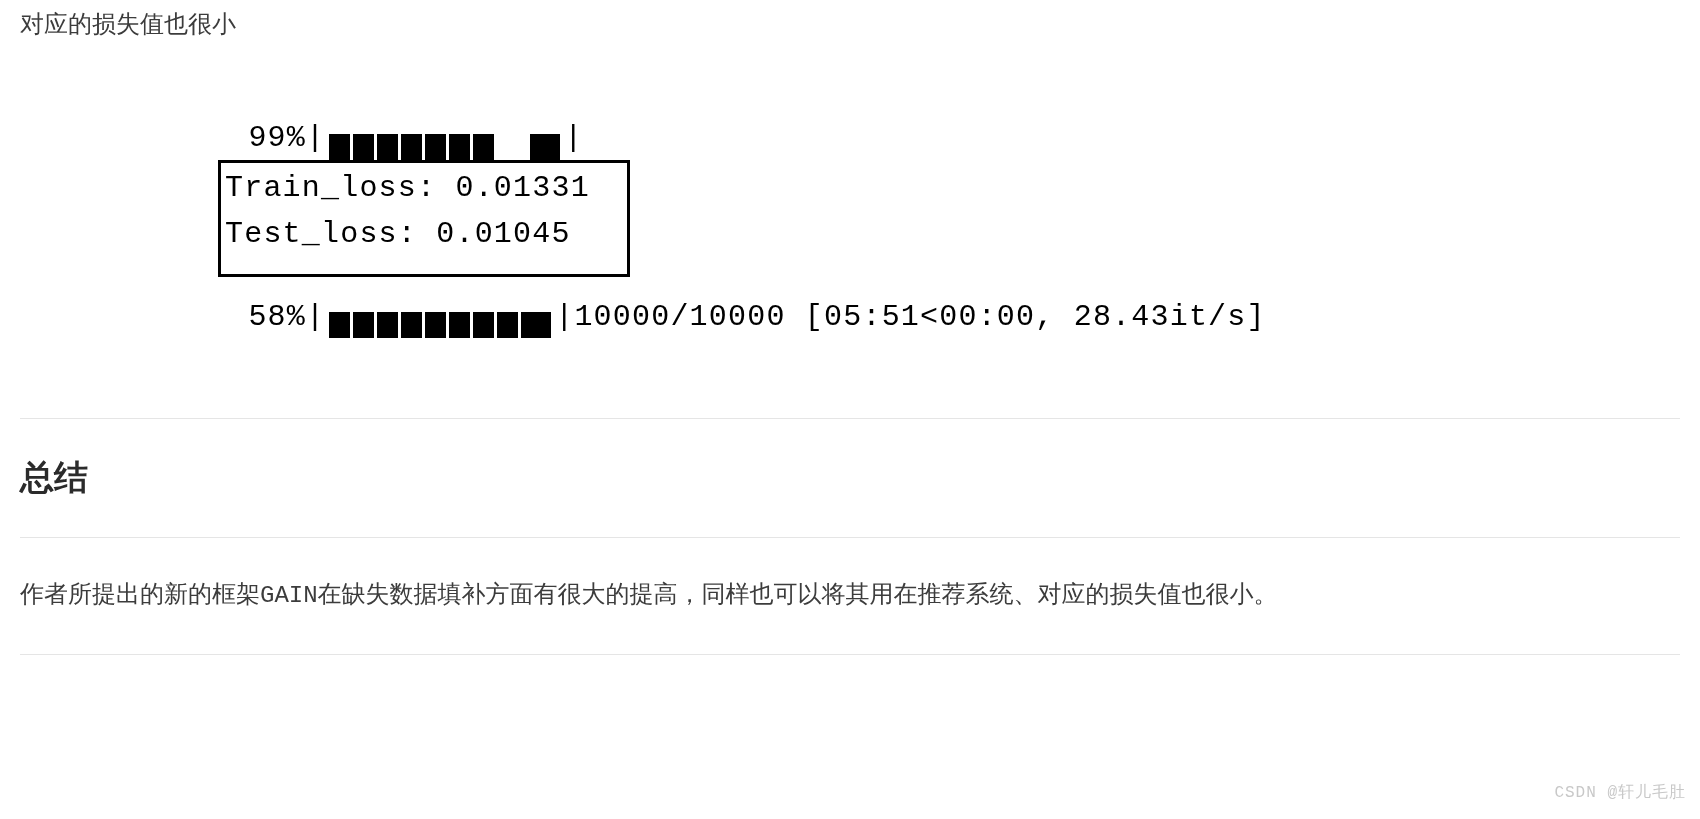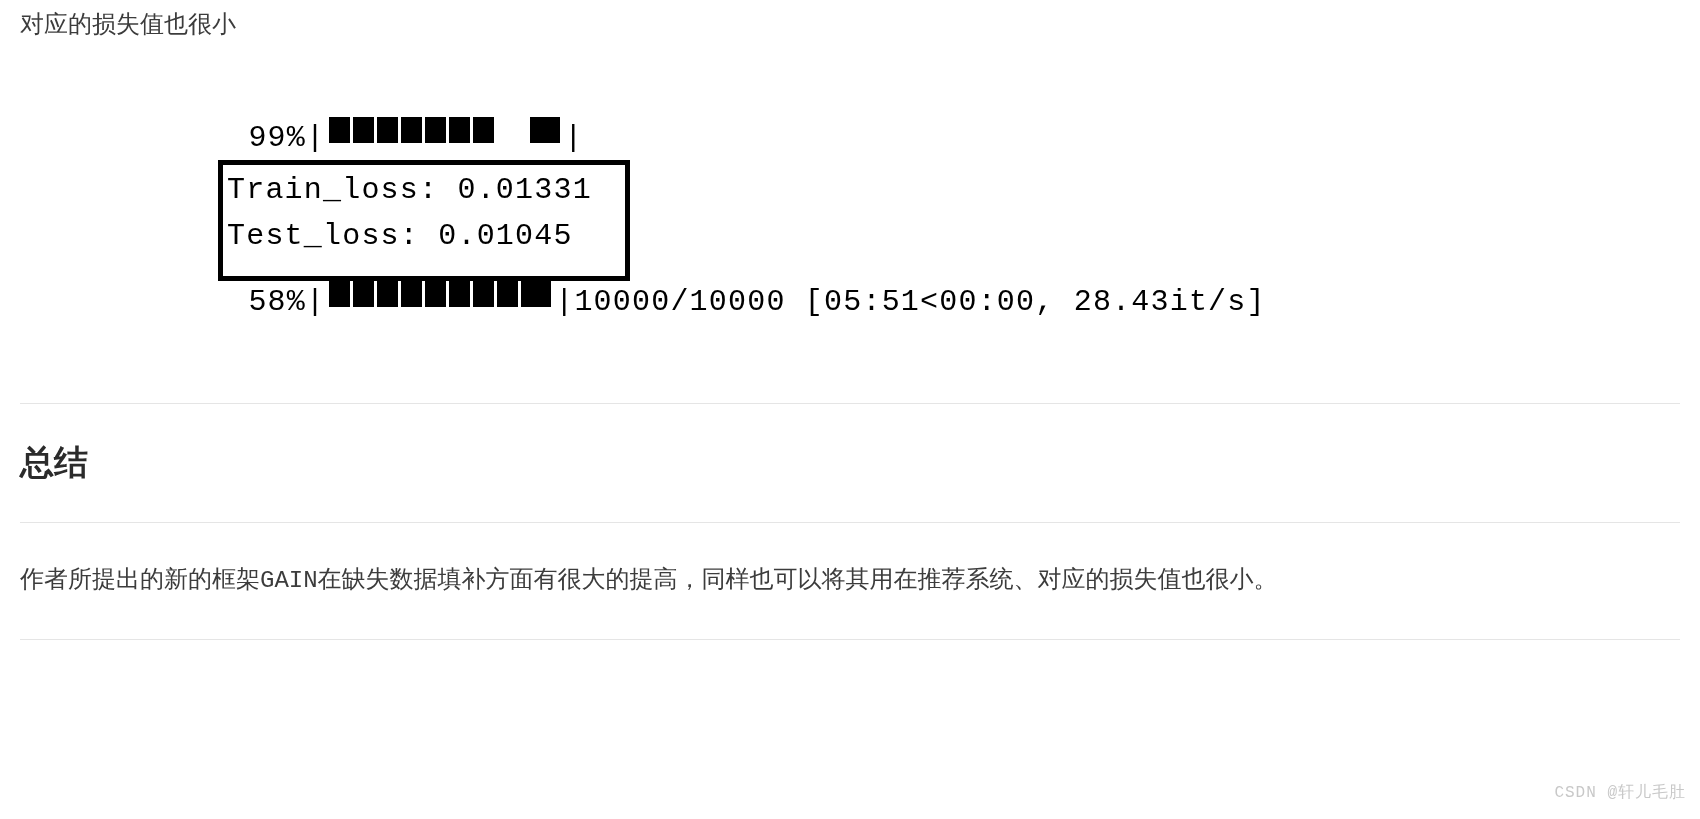--- a/index.html
+++ b/index.html
@@ -20,22 +20,23 @@
       margin: 70px 0 80px 200px;
       font-family: "Lucida Console", "Courier New", Consolas, monospace;
       font-size: 30px;
       color: #000;
       letter-spacing: 1.2px;
       position: relative;
       line-height: 1.42;
     }
     .progress-line {
       display: flex;
-      align-items: flex-start;
+      align-items: flex-end;
       white-space: nowrap;
+      margin-top: 19px;
     }
     .pct {
       width: 86px;
       text-align: right;
       display: inline-block;
     }
     .bar-open, .bar-close {
       display: inline-block;
     }
     .bar {
@@ -54,21 +55,21 @@
     }
     .bar .cell.filled.lg {
       width:30px;
     }
     .bar .cell.empty {
       background:#fff;
       width:30px;
     }
     .bar .cell:last-child{margin-right:0;}
     .redbox {
-      border: 5px solid #000000;
+      border: 3px solid #000000;
       padding: 2px 26px 16px 4px;
       margin-left:-2px;
       display:block;
       line-height:1.55;
     }
     hr.sep {
       border:none;
       border-top:1px solid #e5e5e5;
       margin: 36px 0 36px 0;
     }

